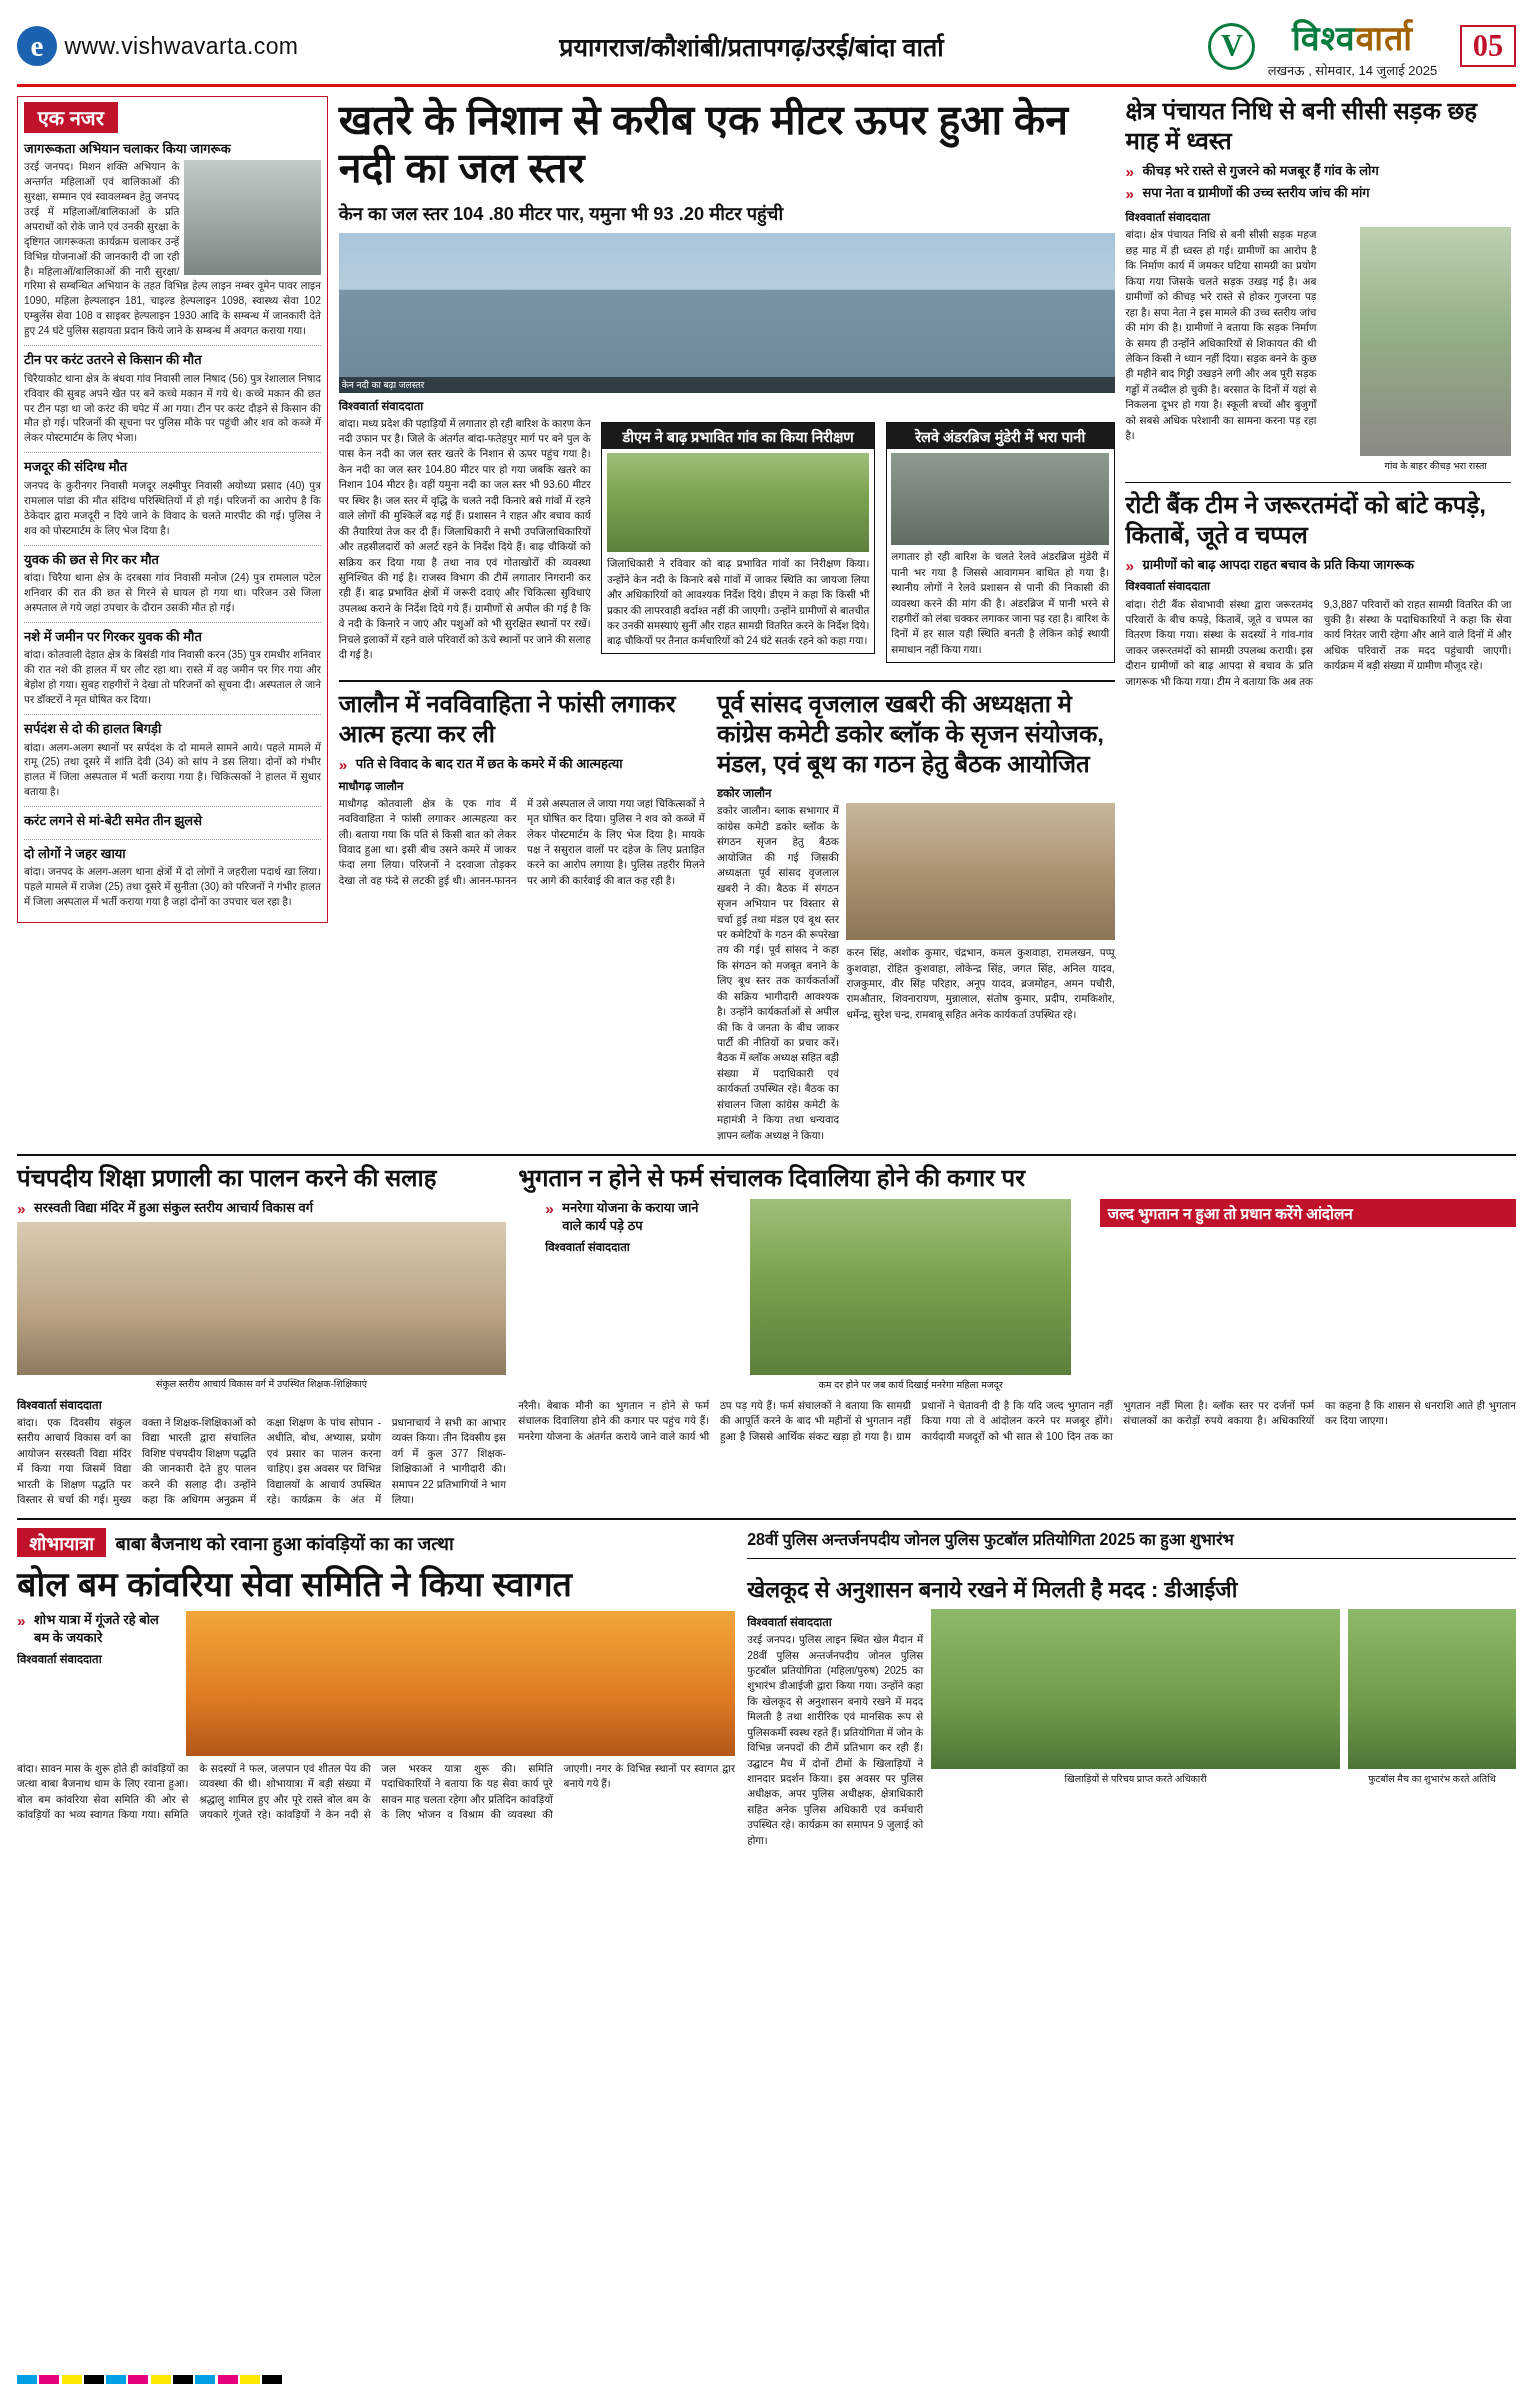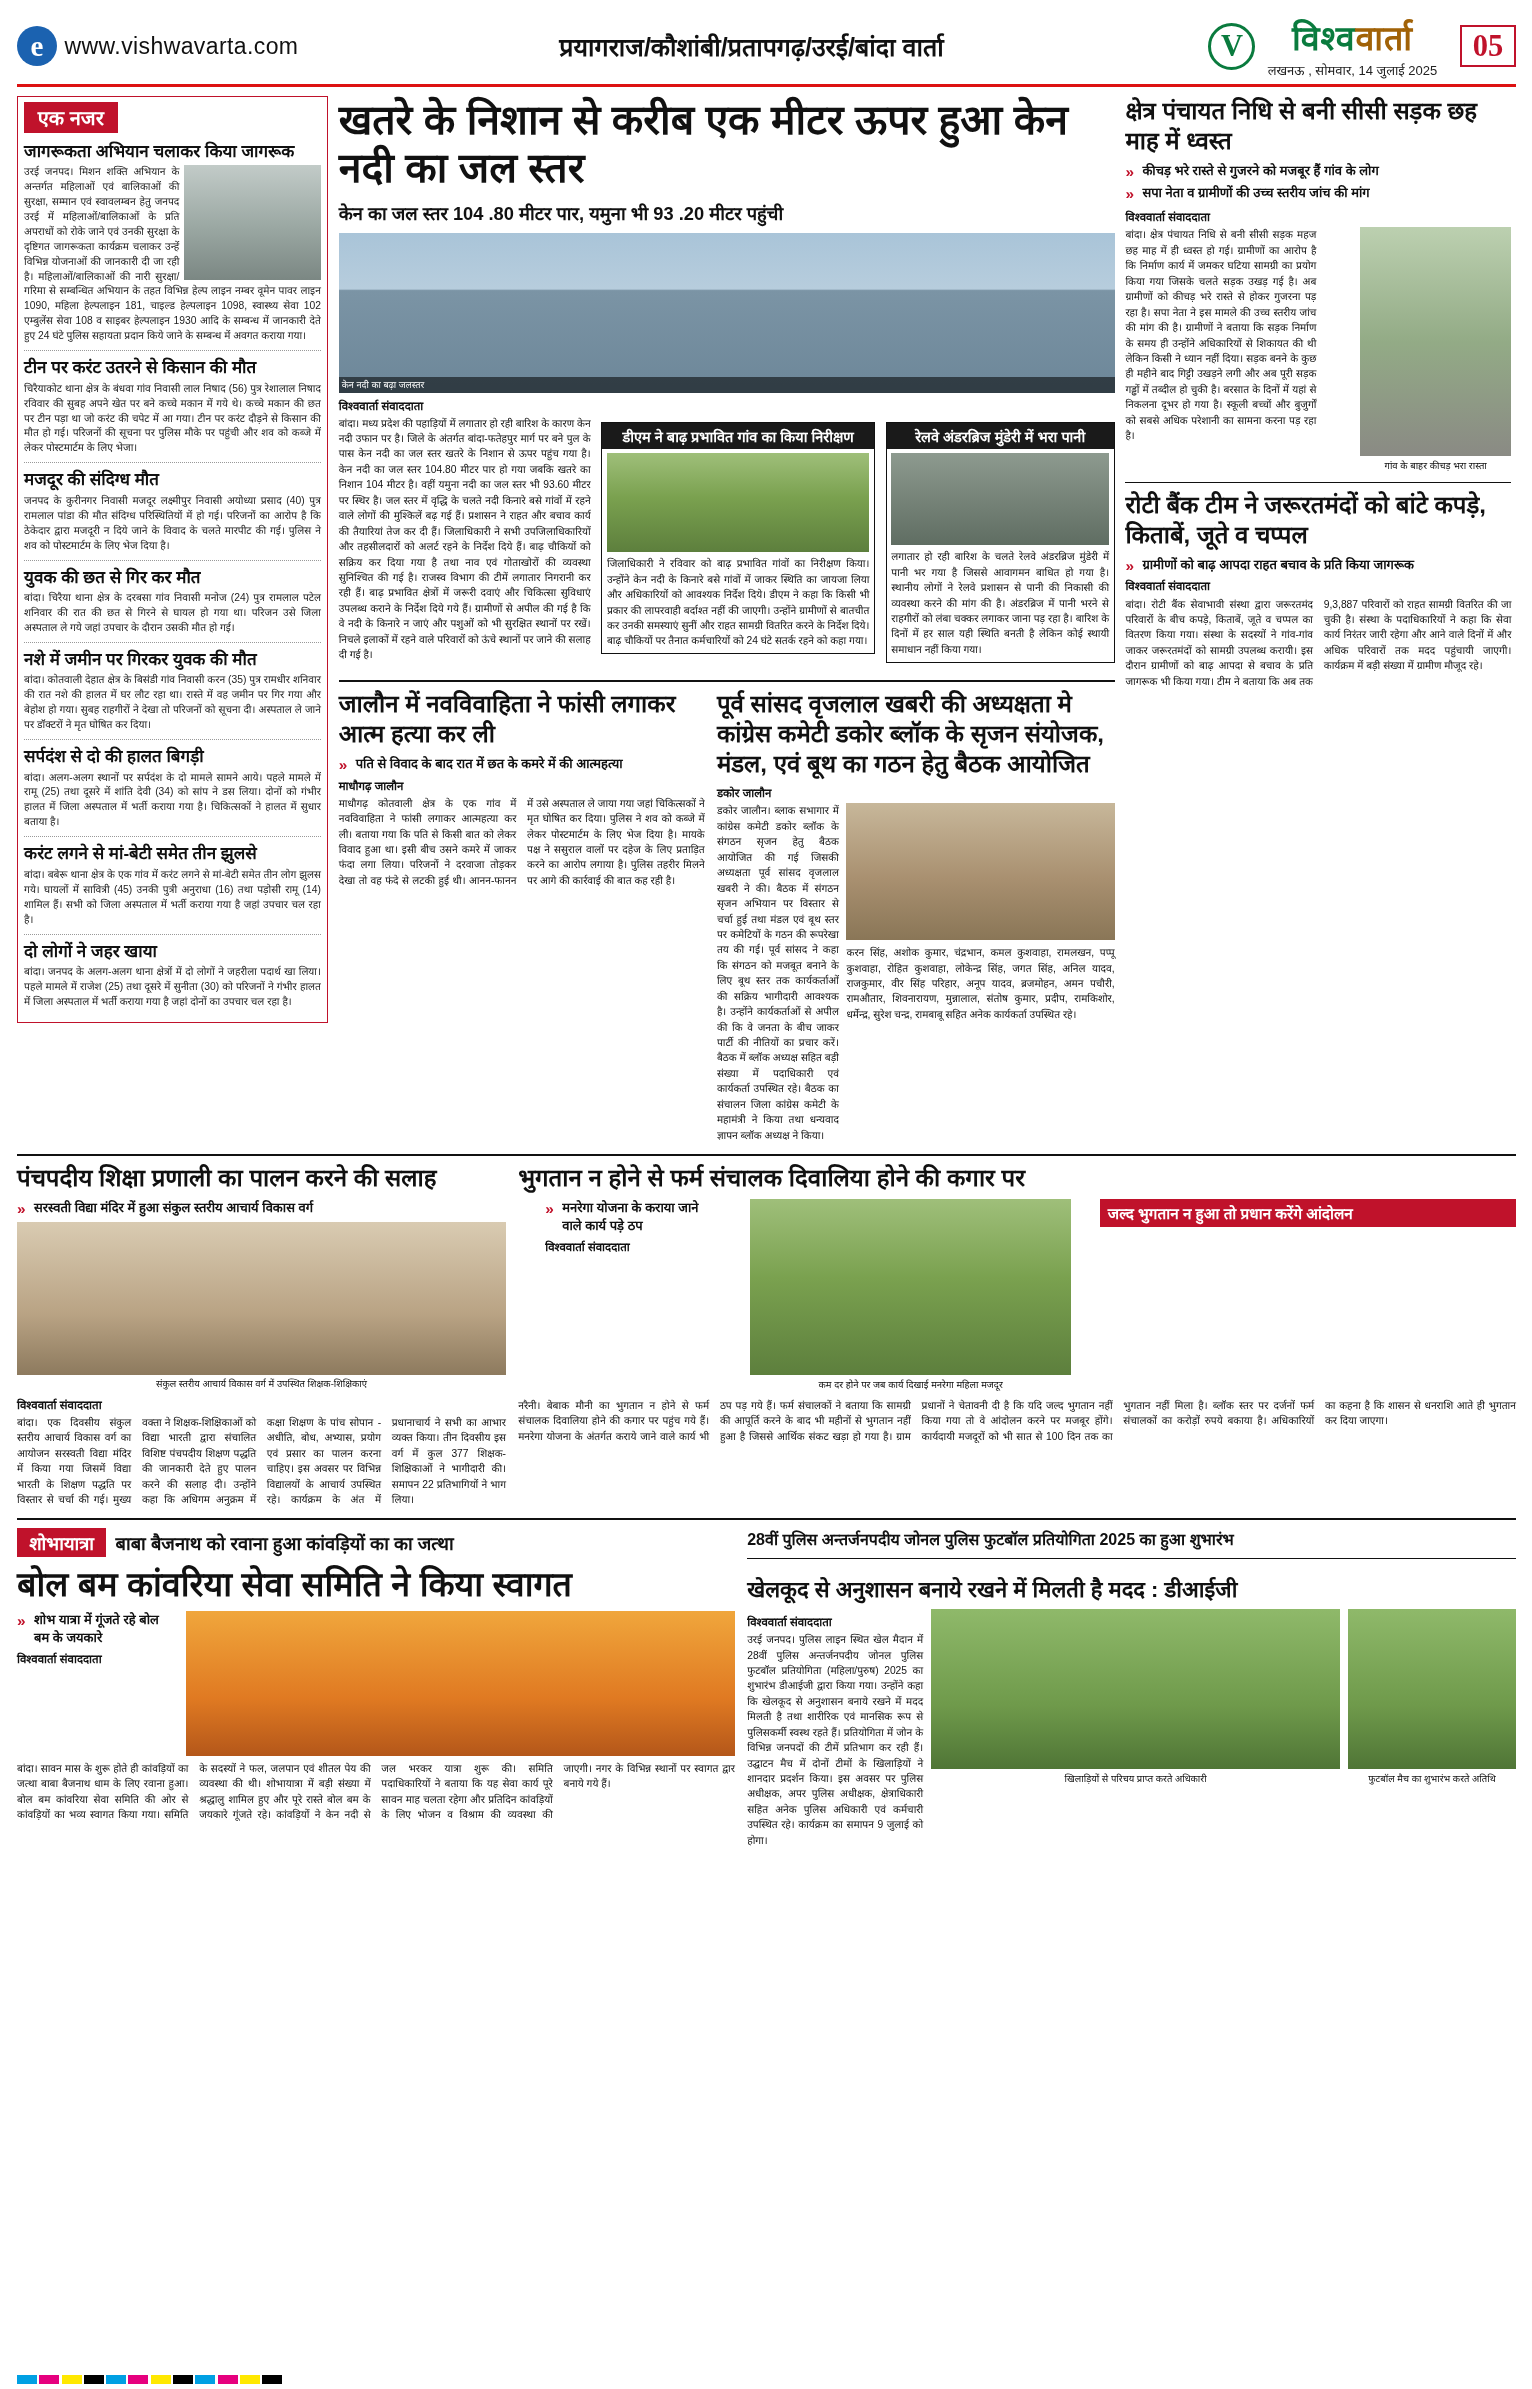--- a/index.html
+++ b/index.html
@@ -39,21 +39,21 @@
   .col { }
   .col-a { width:311px; }
   .col-b { width:776px; }
   .col-c { width:386px; }
 
   
   .nazar-box { border:1.5px solid #c0122b; padding:6.1px; }
   .nazar-head { background:#c0122b; color:#fff; font-size:20px; font-weight:bold;
         display:inline-block; padding:2.3px 13.7px; position:relative; top:-1.5px;}
   .nz-item { border-bottom:0.8px dotted #999; padding:6.1px 0; }
-  .nz-title { font-size:17px; font-weight:bold; color:#111; line-height:1.25; margin-bottom:3.1px;}
+  .nz-title { font-size:13px; font-weight:bold; color:#111; line-height:1.25; margin-bottom:3.1px;}
   .nz-body { font-size:10.3px; line-height:1.45; text-align:justify; color:#222; }
 
   
   h1.main { font-size:41px; line-height:1.18; font-weight:bold; margin:0 0 7.6px 0; color:#111; }
   h2.sub  { font-size:24px; line-height:1.25; font-weight:bold; margin:0 0 6.1px 0; color:#111; }
   .kicker { font-size:18.3px; font-weight:bold; margin:4.6px 0 7.6px 0; }
   .bullets { margin:4.6px 0 7.6px 0; }
   .bullet { font-size:13px; font-weight:bold; line-height:1.35; margin-bottom:4.6px; padding-left:17px; position:relative;}
   .bullet:before{ content:"\00BB"; position:absolute; left:0; color:#c0122b; font-size:15.3px; }
   .byline { font-size:11.5px; font-weight:bold; margin:4.6px 0 3.1px; }
@@ -147,21 +147,20 @@
           <div class="nz-body">बांदा। कोतवाली देहात क्षेत्र के बिसंडी गांव निवासी करन (35) पुत्र रामधीर शनिवार की रात नशे की हालत में घर लौट रहा था। रास्ते में वह जमीन पर गिर गया और बेहोश हो गया। सुबह राहगीरों ने देखा तो परिजनों को सूचना दी। अस्पताल ले जाने पर डॉक्टरों ने मृत घोषित कर दिया।</div>
         </div>
 
         <div class="nz-item">
           <div class="nz-title">सर्पदंश से दो की हालत बिगड़ी</div>
           <div class="nz-body">बांदा। अलग-अलग स्थानों पर सर्पदंश के दो मामले सामने आये। पहले मामले में रामू (25) तथा दूसरे में शांति देवी (34) को सांप ने डस लिया। दोनों को गंभीर हालत में जिला अस्पताल में भर्ती कराया गया है। चिकित्सकों ने हालत में सुधार बताया है।</div>
         </div>
 
         <div class="nz-item">
           <div class="nz-title">करंट लगने से मां-बेटी समेत तीन झुलसे</div>
-          <div class="nz-body">बांदा। बबेरू थाना क्षेत्र के एक गांव में करंट लगने से मां-बेटी समेत तीन लोग झुलस गये। घायलों में सावित्री (45) उनकी पुत्री अनुराधा (16) तथा पड़ोसी रामू (14) शामिल हैं। सभी को जिला अस्पताल में भर्ती कराया गया है जहां उपचार चल रहा है।</div>
         </div>
 
         <div class="nz-item" style="border-bottom:none;">
           <div class="nz-title">दो लोगों ने जहर खाया</div>
           <div class="nz-body">बांदा। जनपद के अलग-अलग थाना क्षेत्रों में दो लोगों ने जहरीला पदार्थ खा लिया। पहले मामले में राजेश (25) तथा दूसरे में सुनीता (30) को परिजनों ने गंभीर हालत में जिला अस्पताल में भर्ती कराया गया है जहां दोनों का उपचार चल रहा है।</div>
         </div>
       </div>
     </div>
 
     <div class="col col-b">

